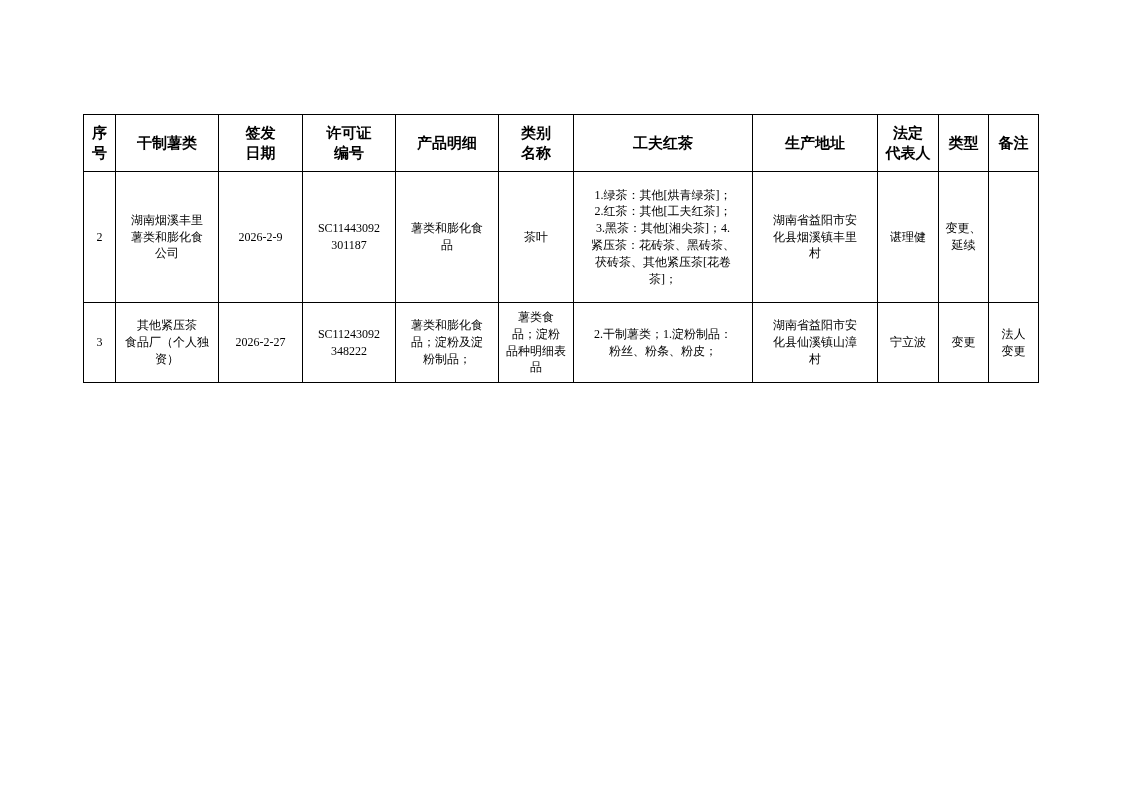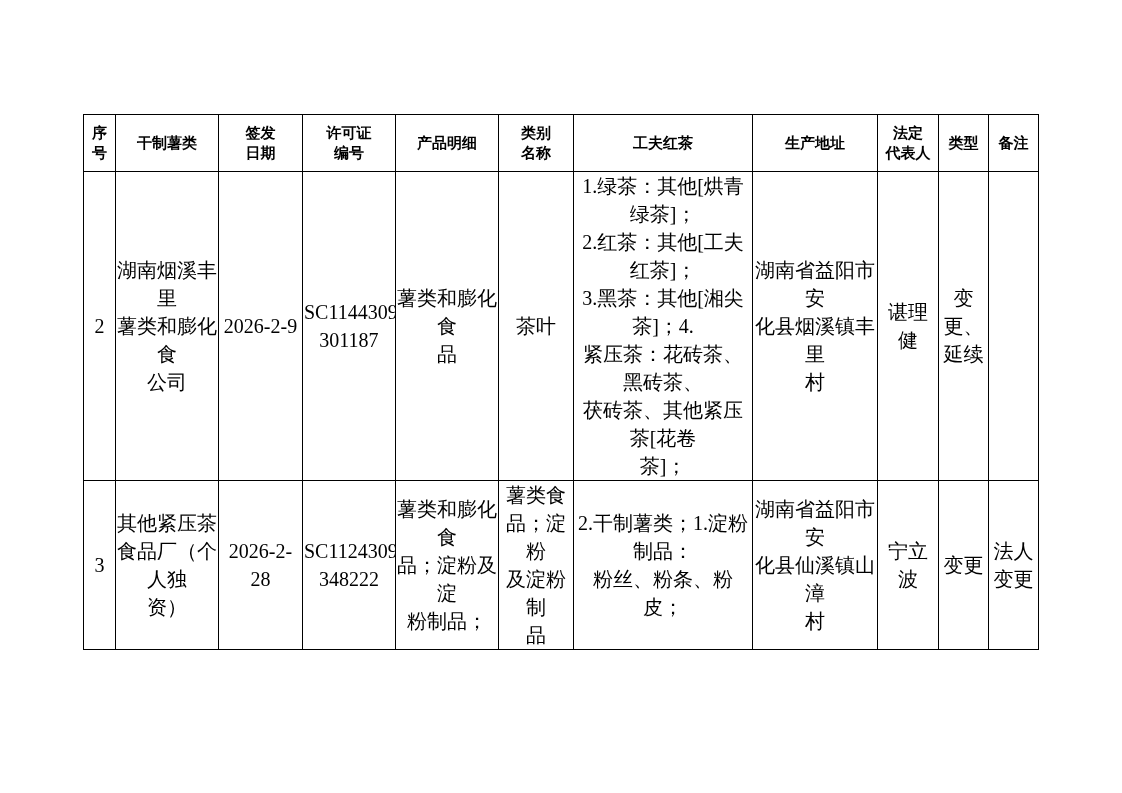--- a/index.html
+++ b/index.html
@@ -21,21 +21,21 @@
     border-collapse: collapse;
     table-layout: fixed;
   }
   .license-table th,
   .license-table td {
     border: 1.5px solid #000000;
     text-align: center;
     vertical-align: middle;
     white-space: pre-line;
     padding: 0 1px;
-    font-size: 20px;
+    font-size: 12px;
     line-height: 1.4;
     overflow: hidden;
   }
   .license-table th {
     font-weight: bold;
     font-size: 15px;
     line-height: 1.35;
   }
   tr.header-row { height: 57px; }
   tr.data-row-0 { height: 131px; }
@@ -103,29 +103,29 @@
         <td>谌理健</td>
         <td>变更、
 延续</td>
         <td></td>
       </tr>
       <tr class="data-row-1">
         <td>3</td>
         <td>其他紧压茶
 食品厂（个人独
 资）</td>
-        <td>2026-2-28</td>
+        <td>2026-2-27</td>
         <td>SC11243092
 348222</td>
         <td>薯类和膨化食
 品；淀粉及淀
 粉制品；</td>
         <td>薯类食
 品；淀粉
-及淀粉制
+品种明细表
 品</td>
         <td>2.干制薯类；1.淀粉制品：
 粉丝、粉条、粉皮；</td>
         <td>湖南省益阳市安
 化县仙溪镇山漳
 村</td>
         <td>宁立波</td>
         <td>变更</td>
         <td>法人
 变更</td>

